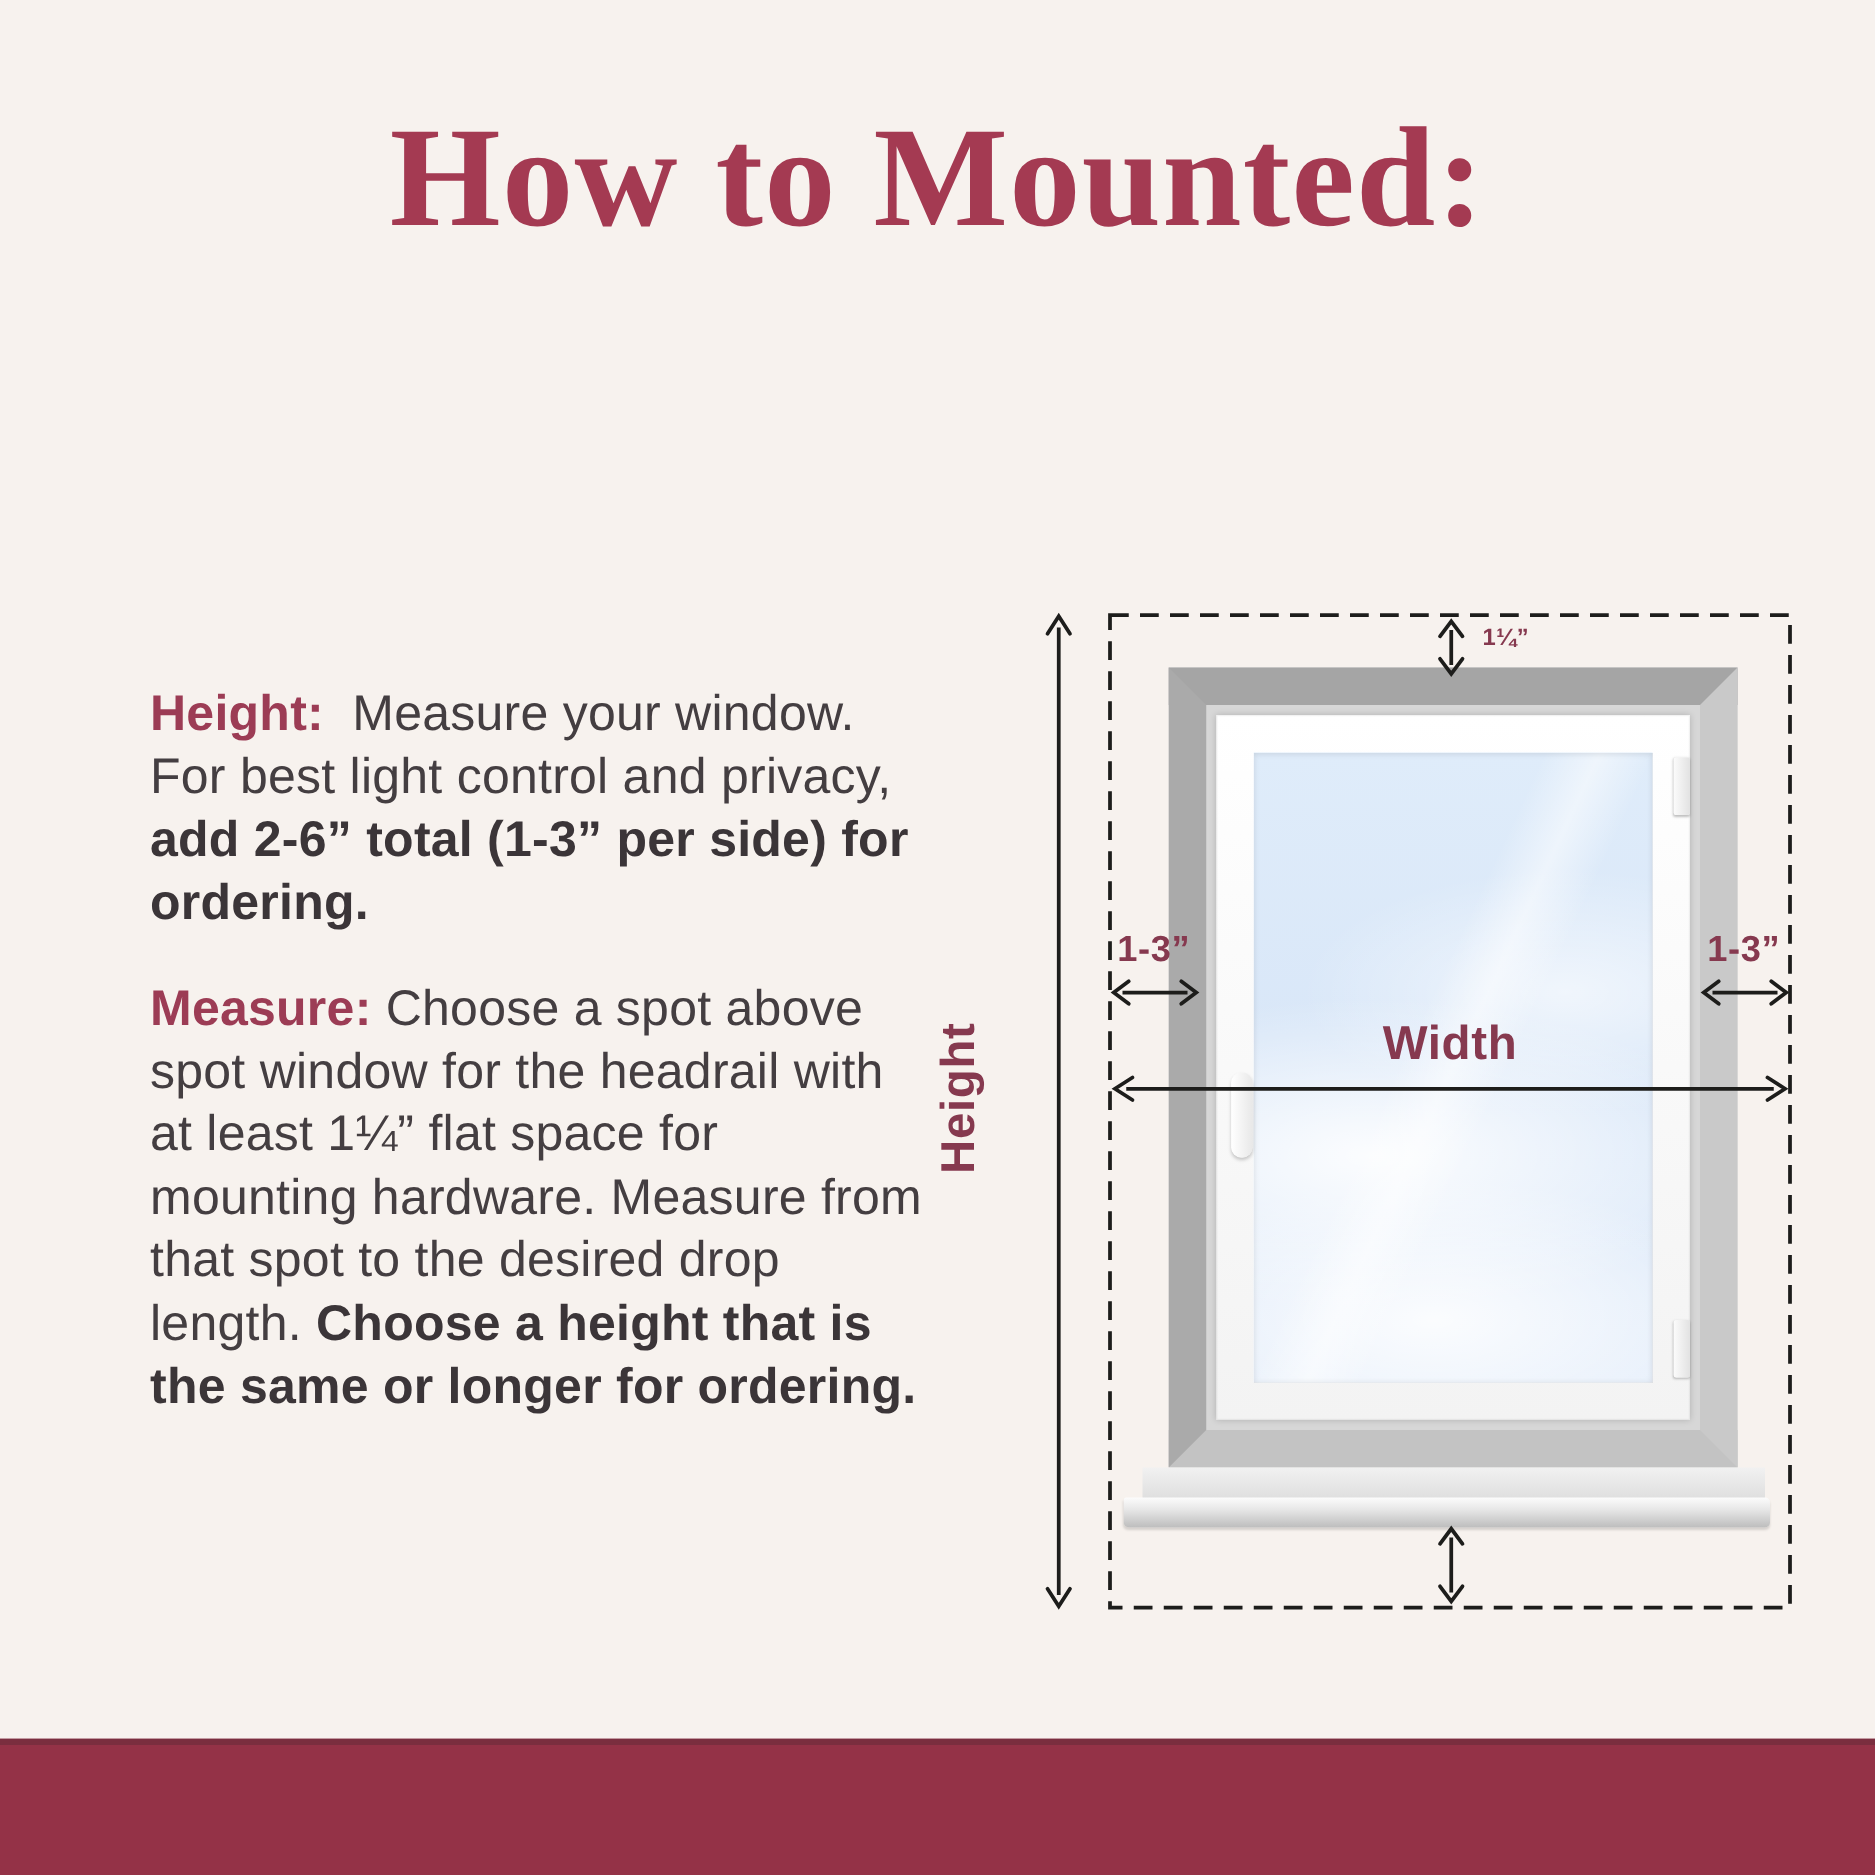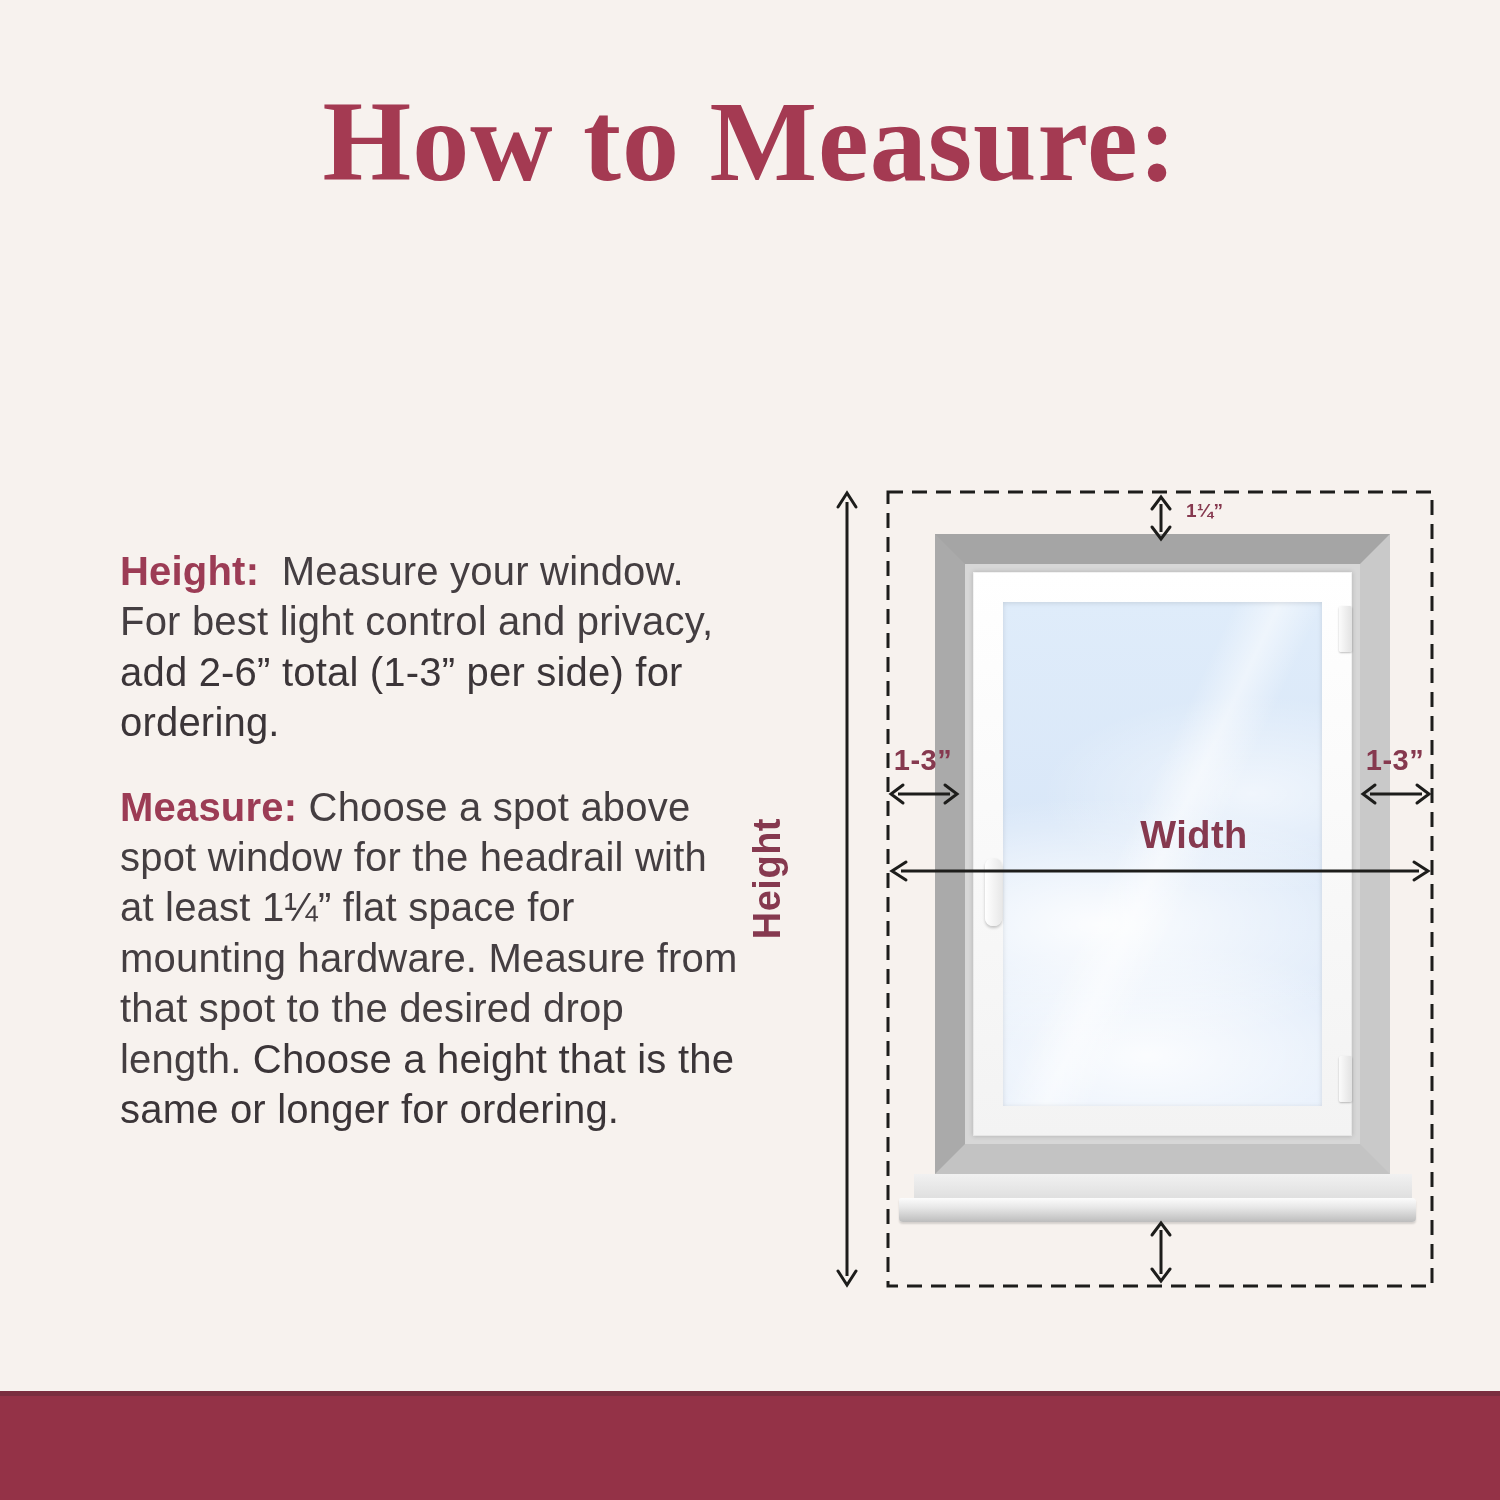--- a/index.html
+++ b/index.html
@@ -22,32 +22,32 @@
   }
   .title span{display:block;}
   .subtitle{
     position:absolute; top:340px; left:0; width:1500px; text-align:center;
     font-size:46px; color:var(--text); letter-spacing:1px; margin:0;
   }
   
   .copy{position:absolute; left:120px; top:546px; width:618px;}
   .para{font-size:40px; line-height:1.26; color:var(--text); margin:0 0 34px 0; letter-spacing:.2px;}
   .run-label{font-weight:700; color:var(--label_accent);}
-  .run-bold{font-weight:400; color:var(--bold_text);}
+  .run-bold{font-weight:700; color:var(--bold_text);}
   
   .abs{position:absolute;}
   .arr line{stroke:var(--ink); stroke-width:3;}
   .arr polyline{fill:none; stroke:var(--ink); stroke-width:3; stroke-linecap:round;}
   .dashed rect{fill:none; stroke:var(--ink); stroke-width:3; stroke-dasharray:15 9;}
   .dlabel{color:var(--diagram_label); font-weight:700; letter-spacing:.5px;}
   .height-label{
     left:746px; top:818px; font-size:38px;
     writing-mode:vertical-rl; transform:rotate(180deg);
   }
-  .width-label{left:1044px; top:814px; width:300px; text-align:center; font-size:38px;}
+  .width-label{left:1010px; top:814px; width:300px; text-align:center; font-size:38px;}
   .topgap-label{left:1186px; top:500px; font-size:19px;}
   .leftgap-label{left:884px; top:744px; width:78px; text-align:center; font-size:29px;}
   .rightgap-label{left:1356px; top:744px; width:78px; text-align:center; font-size:29px;}
   
   .win{
     left:935px; top:534px; width:455px; height:640px; box-sizing:border-box;
     border:30px solid; border-color:#a5a5a5 #c9c9c9 #c3c3c3 #aaaaaa;
     background:#d7d7d7;
   }
   .win-sash{
@@ -90,21 +90,21 @@
     position:absolute; left:0; top:1391px; width:1500px; height:109px; box-sizing:border-box;
     background:var(--bar); border-top:5px solid var(--bar_edge);
   }
 </style>
 </head>
 <body>
 
 <div class="canvas">
 
   <h1 class="title">
-    <span>How to Measure:</span>
+    <span>How to Mounted:</span>
   </h1>
 
   <section class="copy">
     <p class="para"><span class="run-label">Height:</span><span class="run-normal">&nbsp; Measure your window. For best light control and privacy, </span><span class="run-bold">add 2-6” total (1-3” per side) for ordering.</span></p>
     <p class="para"><span class="run-label">Measure:</span><span class="run-normal"> Choose a spot above spot window for the headrail with at least 1¼” flat space for mounting hardware. Measure from that spot to the desired drop length. </span><span class="run-bold">Choose a height that is the same or longer for ordering.</span></p>
   </section>
 
   <section>
 
     <div class="abs win">

